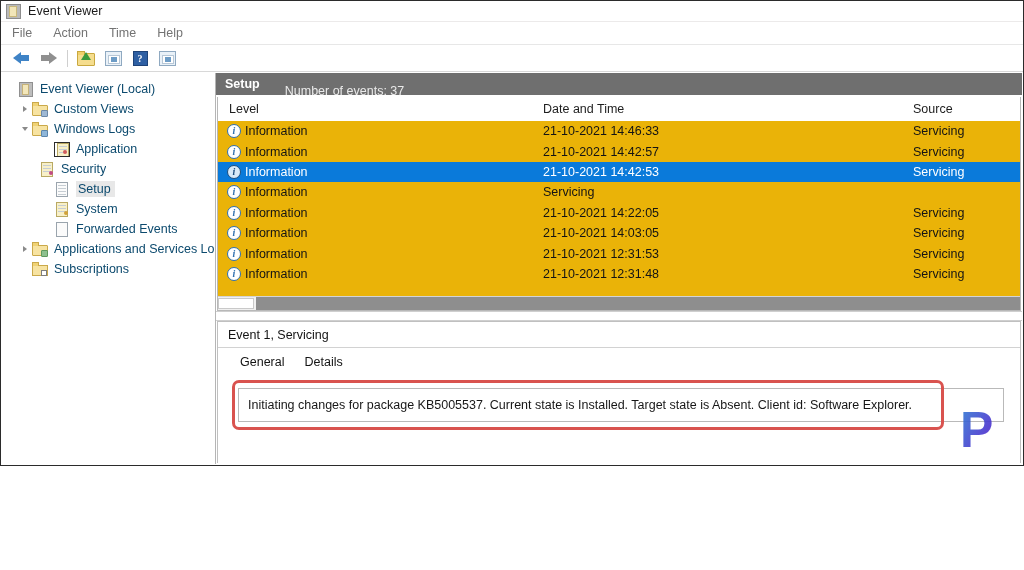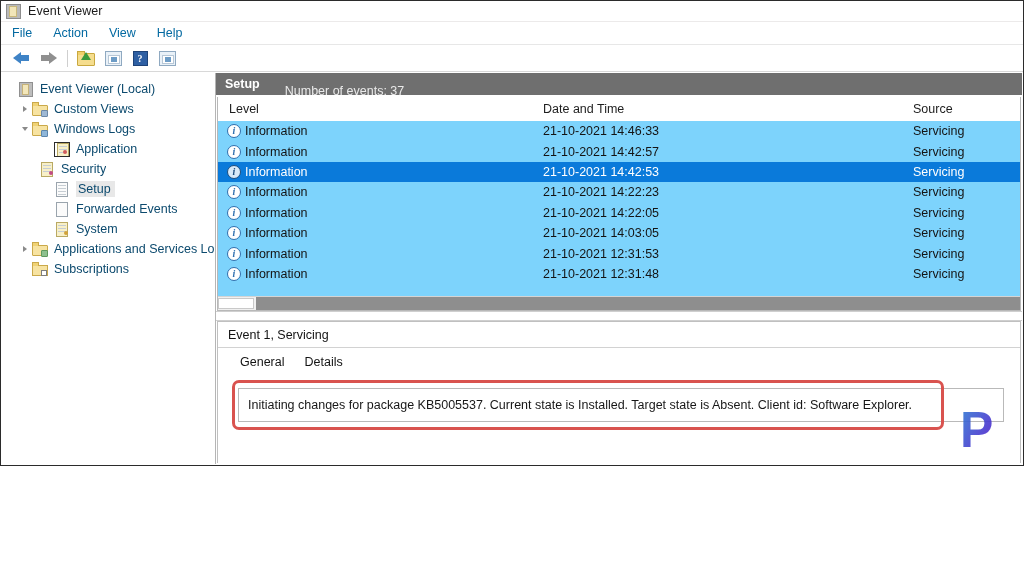--- a/index.html
+++ b/index.html
@@ -69,21 +69,21 @@
     height: 23px;
     display: flex;
     align-items: center;
     background: #ffffff;
     border-bottom: 1px solid #e7e7e7;
     box-sizing: border-box;
     padding-left: 11px;
   }
   .menu-item {
     font-size: 12.5px;
-    color: #0369a1;
+    color: #737373;
     padding: 0 10px 0 0;
     margin-right: 11px;
     white-space: nowrap;
     cursor: default;
   }
 
   
   .toolbar {
     height: 27px;
     display: flex;
@@ -318,21 +318,21 @@
     white-space: nowrap;
   }
   .lh-count {
     color: #eaeaea;
     font-size: 12.5px;
     white-space: nowrap;
     margin-top: 14px;
   }
   .list-frame {
     flex: 1 1 auto;
-    background: #7dd3fc;
+    background: #eab308;
     border: 1px solid #b8b8b8;
     border-top: none;
     margin: 2px 1px 0 1px;
     box-sizing: border-box;
     display: flex;
     flex-direction: column;
     overflow: hidden;
     position: relative;
   }
   .col-head {
@@ -525,21 +525,21 @@
     <div class="title-icon">
       <div class="frame"></div>
         <div class="page"></div>
     </div>
     <div class="title-text">Event Viewer</div>
   </div>
 
   <div class="menubar">
     <div class="menu-item">File</div>
     <div class="menu-item">Action</div>
-    <div class="menu-item">View</div>
+    <div class="menu-item">Time</div>
     <div class="menu-item">Help</div>
   </div>
 
   <div class="toolbar">
     <div class="tb-btn">
       <div class="arrow-left"></div>
     </div>
     <div class="tb-btn">
       <div class="arrow-right"></div>
     </div>
@@ -626,35 +626,35 @@
             <i class="pg"></i>
             <i class="ln ln1"></i>
             <i class="ln ln2"></i>
             <i class="ln ln3"></i>
             <i class="ln ln4"></i>
           </span>
         <span class="tree-label">Setup</span>
       </div>
 
       <div class="tree-row" style="padding-left:52px">
-        <span class="tree-icon ic-log">
-            <i class="pg"></i>
-          </span>
-        <span class="tree-label">Forwarded Events</span>
-      </div>
-
-      <div class="tree-row" style="padding-left:52px">
         <span class="tree-icon ic-log yellow sys">
             <i class="pg"></i>
             <i class="ln ln1"></i>
             <i class="ln ln2"></i>
             <i class="ln ln3"></i>
             <i class="mk"></i>
           </span>
         <span class="tree-label">System</span>
+      </div>
+
+      <div class="tree-row" style="padding-left:52px">
+        <span class="tree-icon ic-log">
+            <i class="pg"></i>
+          </span>
+        <span class="tree-label">Forwarded Events</span>
       </div>
 
       <div class="tree-row" style="padding-left:16px">
         <span class="twisty collapsed"></span>
         <span class="tree-icon ic-folder green">
             <i class="fb"></i>
             <i class="ft"></i>
             <i class="dot"></i>
           </span>
         <span class="tree-label">Applications and Services Log</span>
@@ -713,21 +713,20 @@
               </div>
               <div class="c c-date">21-10-2021 14:42:53</div>
               <div class="c c-src">Servicing</div>
             </div>
 
             <div class="ev-row">
               <div class="c c-level">
                 <span class="info-ico">i</span>
                 <span>Information</span>
               </div>
-              <div class="c c-date">21-10-2021 14:22:23</div>
               <div class="c c-src">Servicing</div>
             </div>
 
             <div class="ev-row">
               <div class="c c-level">
                 <span class="info-ico">i</span>
                 <span>Information</span>
               </div>
               <div class="c c-date">21-10-2021 14:22:05</div>
               <div class="c c-src">Servicing</div>

